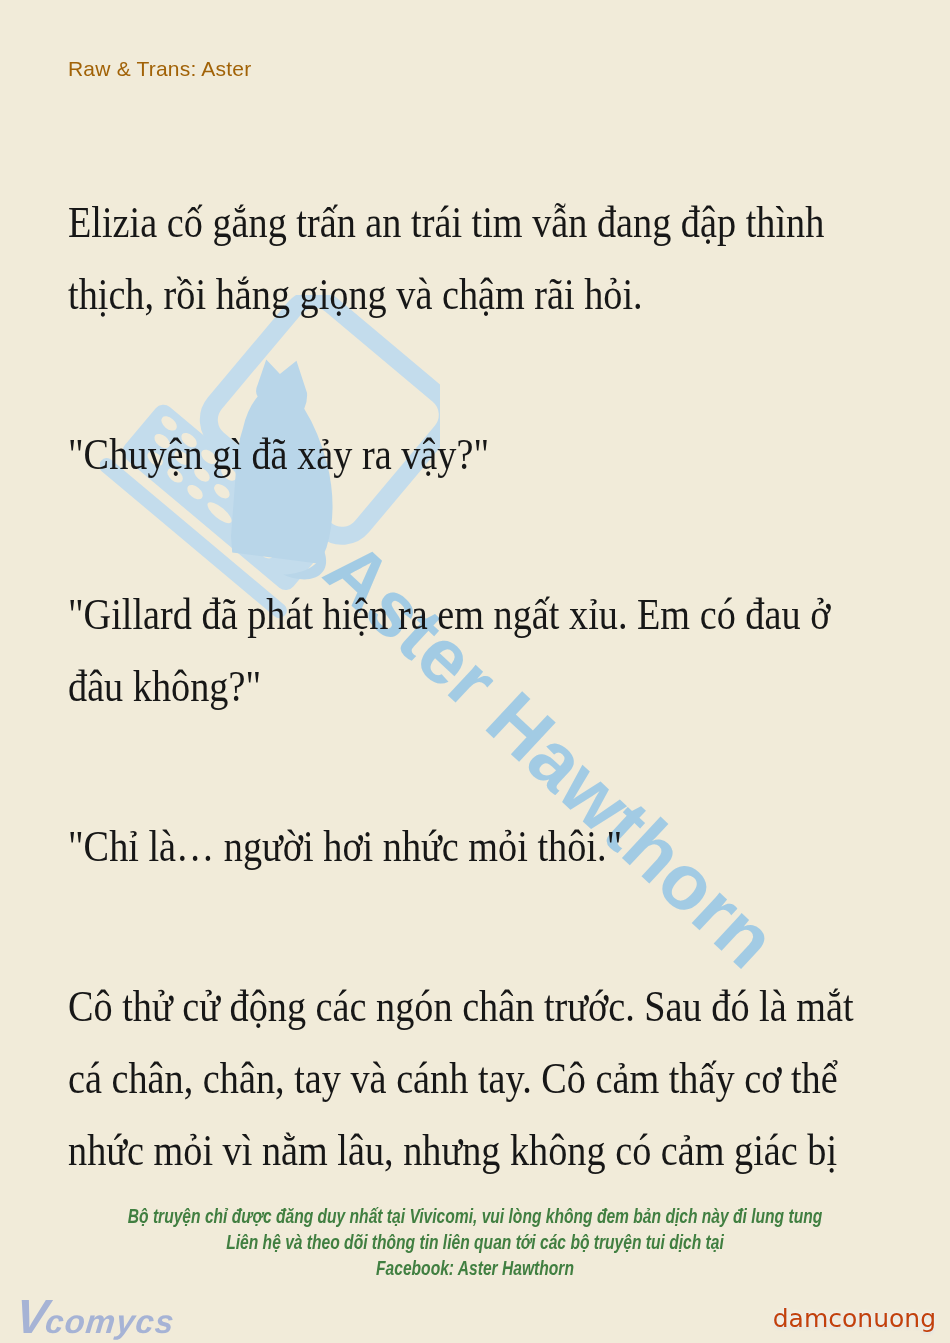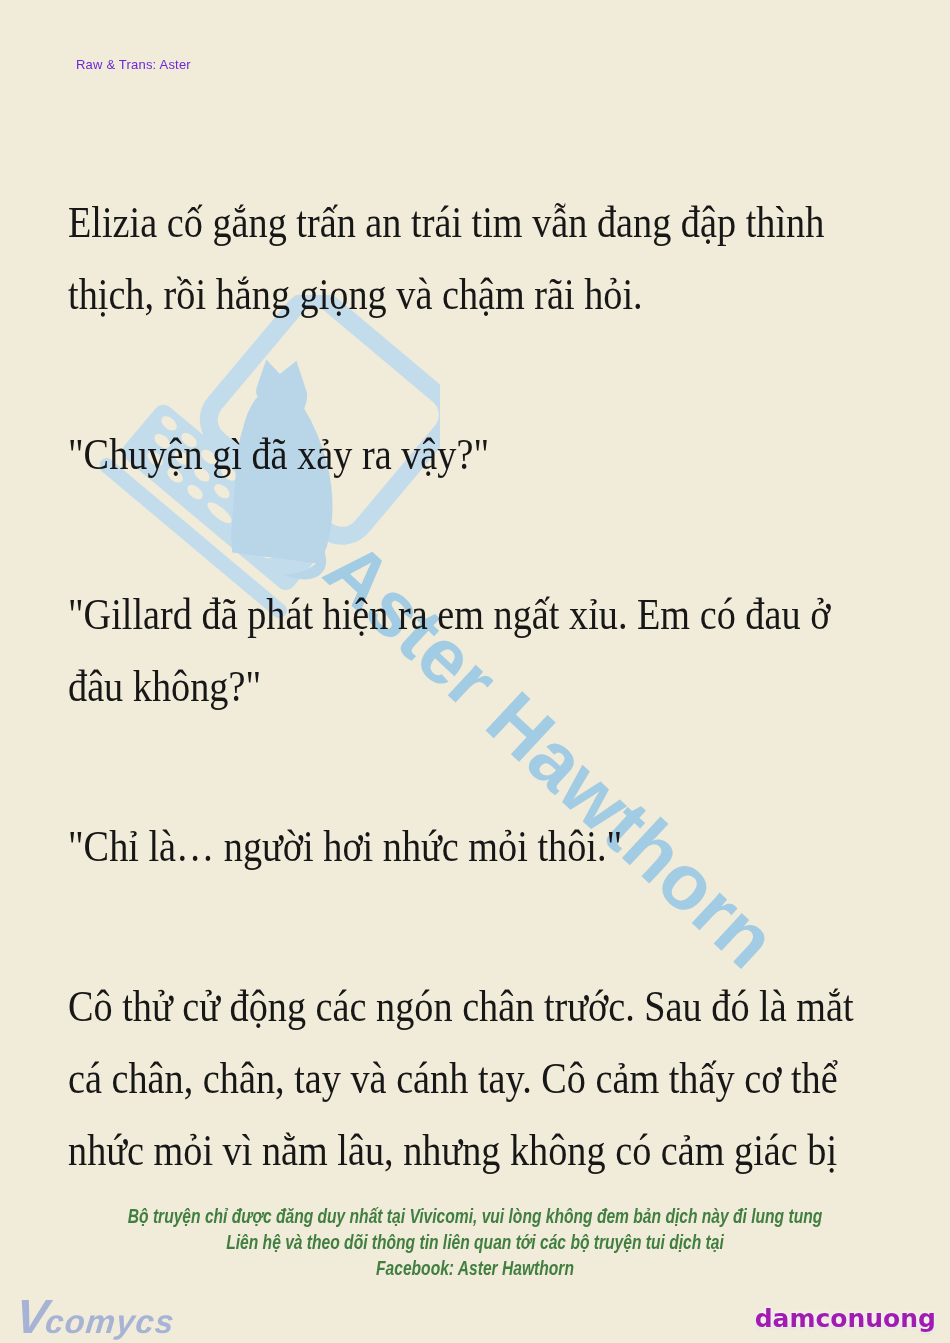--- a/index.html
+++ b/index.html
@@ -7,24 +7,24 @@
     position: relative;
     width: 950px;
     height: 1343px;
     margin: 0 auto;
     background: #f1ebd9;
     overflow: hidden;
     font-family: "Liberation Sans", "DejaVu Sans", sans-serif;
   }
   .credit {
     position: absolute;
-    left: 76px;
+    left: 68px;
     top: 57px;
-    font-size: 13px;
-    color: #6d28d9;
+    font-size: 21px;
+    color: #a16207;
     letter-spacing: 0.2px;
     z-index: 3;
   }
   
   .wm-icon {
     position: absolute;
     left: 100px;
     top: 295px;
     width: 340px;
     height: 340px;
@@ -94,22 +94,22 @@
     line-height: 1;
   }
   .vcomycs .v    { font-size: 48px; letter-spacing: -2px; }
   .vcomycs .rest { font-size: 33px; letter-spacing: 1px; }
   .damconuong {
     position: absolute;
     right: 14px;
     bottom: 10px;
     font-family: "DejaVu Sans", sans-serif;
     font-size: 25px;
-    font-weight: bold;
-    color: #a21caf;
+    font-weight: normal;
+    color: #c2410c;
     text-shadow: 0 0 5px rgba(255,255,255,0.95), 0 0 2px rgba(255,255,255,0.9), 0 1px 3px rgba(140,170,210,0.5);
     z-index: 3;
   }
 </style>
 </head>
 <body>
 
 <div class="page">
 
   <div class="credit">Raw &amp; Trans: Aster</div>

